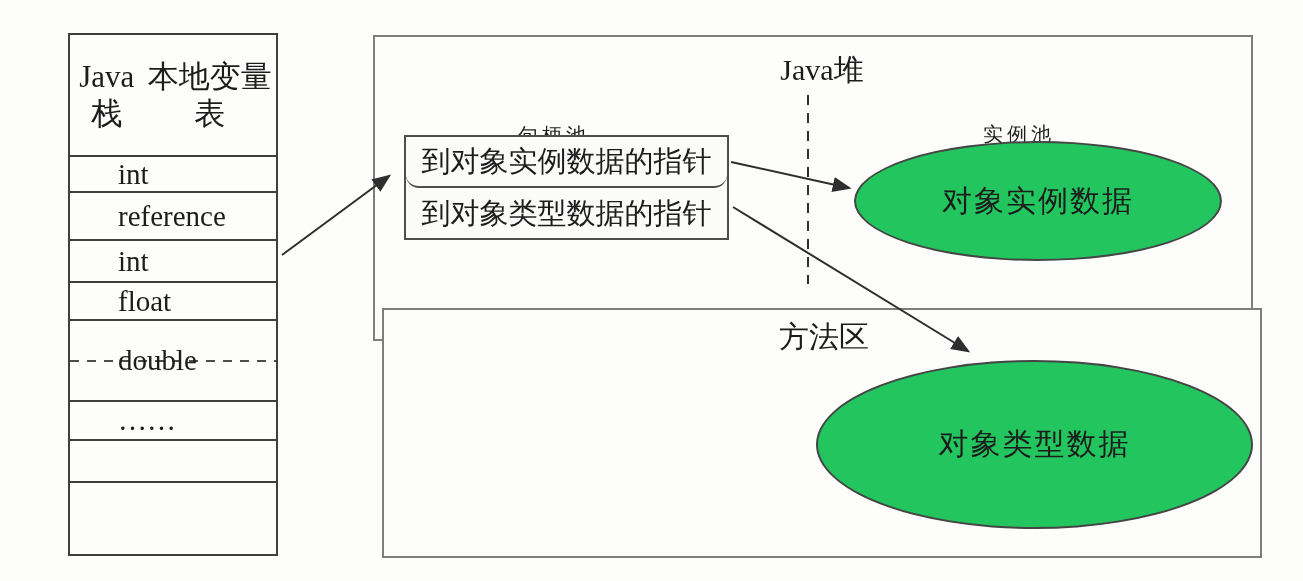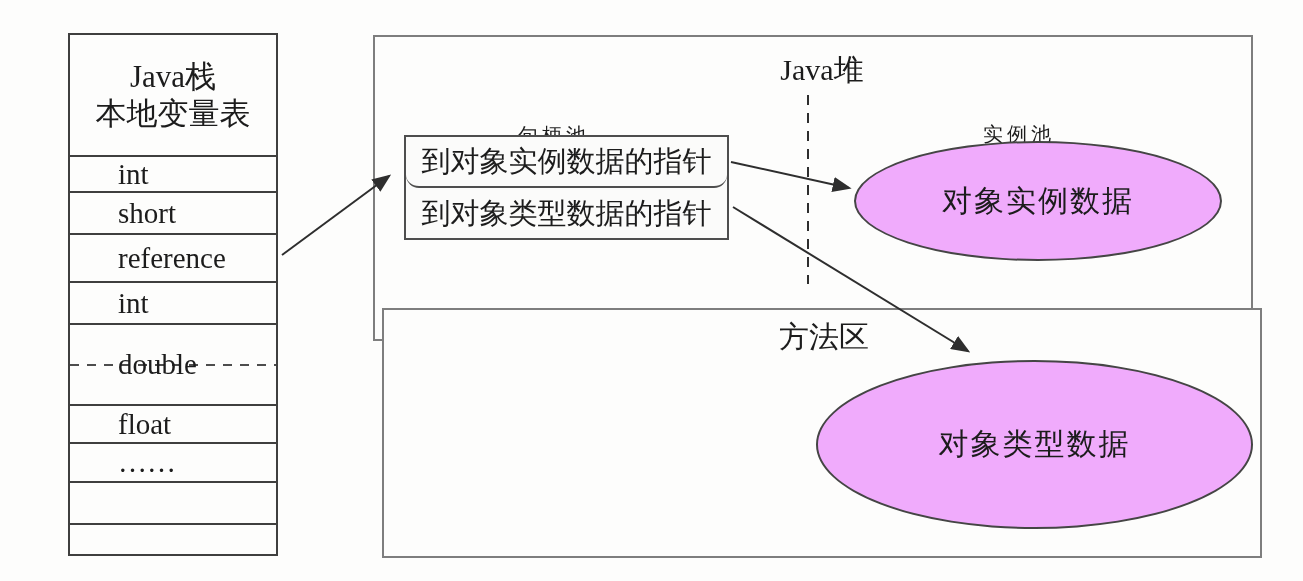--- a/index.html
+++ b/index.html
@@ -18,21 +18,21 @@
   .stack-table {
     position: absolute;
     left: 68px; top: 33px;
     width: 210px; height: 523px;
     border: 2px solid #3f3f3f;
     background: #fdfdfc;
   }
   .stack-header {
     height: 122px;
     border-bottom: 2px solid #3f3f3f;
-    display: flex; flex-direction: column;
+    display: flex; flex-direction: row;
     align-items: center; justify-content: center;
     font-size: 31px; line-height: 1.2;
     text-align: center;
   }
   .stack-row {
     position: relative;
     border-bottom: 2px solid #3f3f3f;
     display: flex; align-items: center;
     padding-left: 36px;
     font-size: 29px;
@@ -90,21 +90,21 @@
     display: flex; align-items: center; justify-content: center;
     font-size: 29px;
     white-space: nowrap;
   }
   .handle-row.first { border-bottom: 2px solid #4e4e4e; height: 51px; border-radius: 13px; }
 
   .ellipse {
     position: absolute;
     border: 2px solid #454545;
     border-radius: 50%;
-    background: #f0abfc;
+    background: #22c55e;
     display: flex; align-items: center; justify-content: center;
     font-size: 30px;
     letter-spacing: 2px;
     white-space: nowrap;
   }
   .instance-ellipse { left: 479px; top: 104px; width: 368px; height: 120px; }
 
   
   .method-box {
     position: absolute;
@@ -135,35 +135,32 @@
 <div class="canvas">
 
   <div class="stack-table">
     <div class="stack-header">
       <span>Java栈</span>
       <span>本地变量表</span>
     </div>
     <div class="stack-row r1">
       <span class="slot-label">int</span>
     </div>
-    <div class="stack-row r2">
-      <span class="slot-label">short</span>
-    </div>
     <div class="stack-row r3">
       <span class="slot-label">reference</span>
     </div>
     <div class="stack-row r4">
       <span class="slot-label">int</span>
+    </div>
+    <div class="stack-row r6">
+      <span class="slot-label">float</span>
     </div>
     <div class="stack-row r5">
       <div class="dash-strike"></div>
       <span class="slot-label">double</span>
-    </div>
-    <div class="stack-row r6">
-      <span class="slot-label">float</span>
     </div>
     <div class="stack-row r7">
       <span class="slot-label">……</span>
     </div>
     <div class="stack-row r8">
       <span class="slot-label"></span>
     </div>
     <div class="stack-row r9">
       <span class="slot-label"></span>
     </div>

